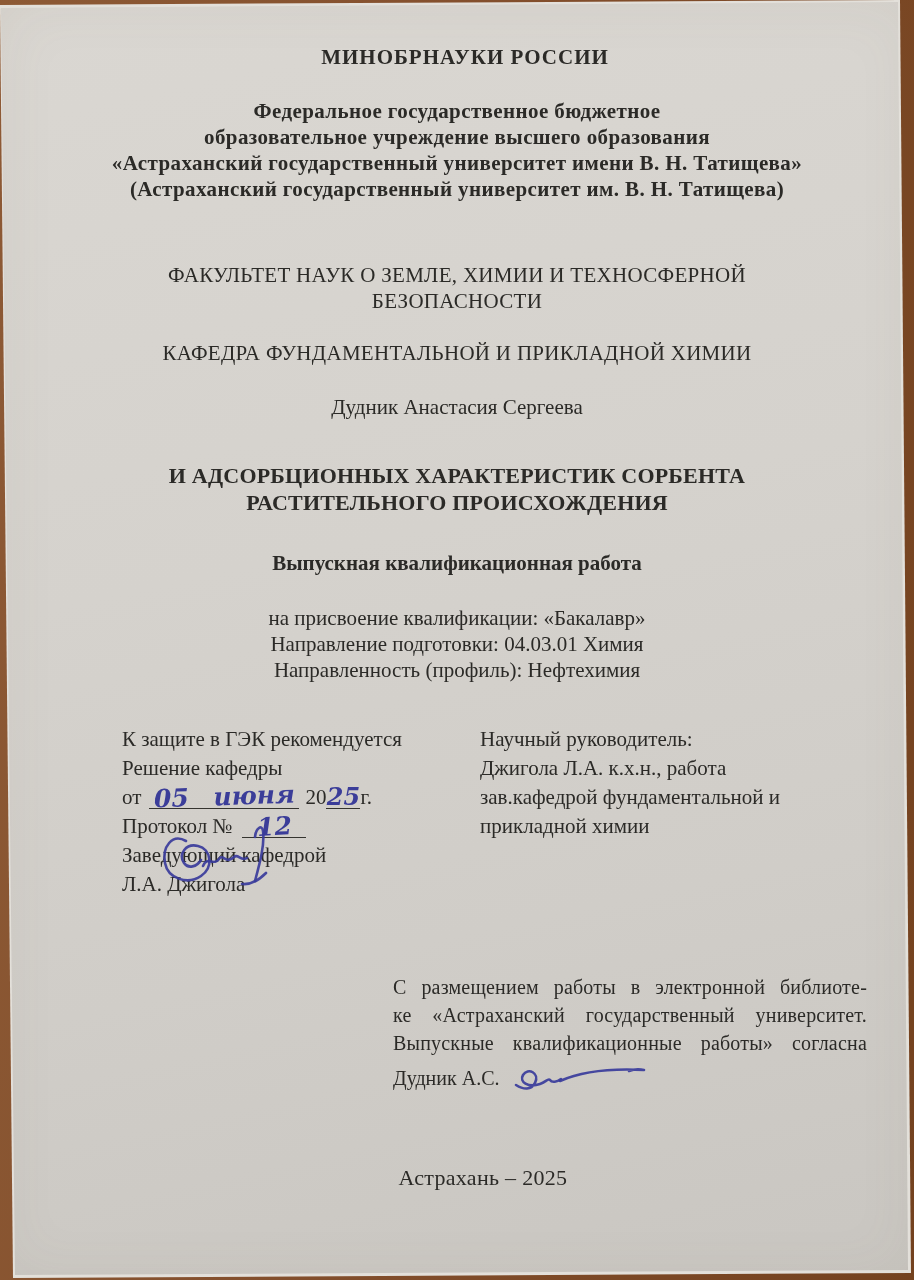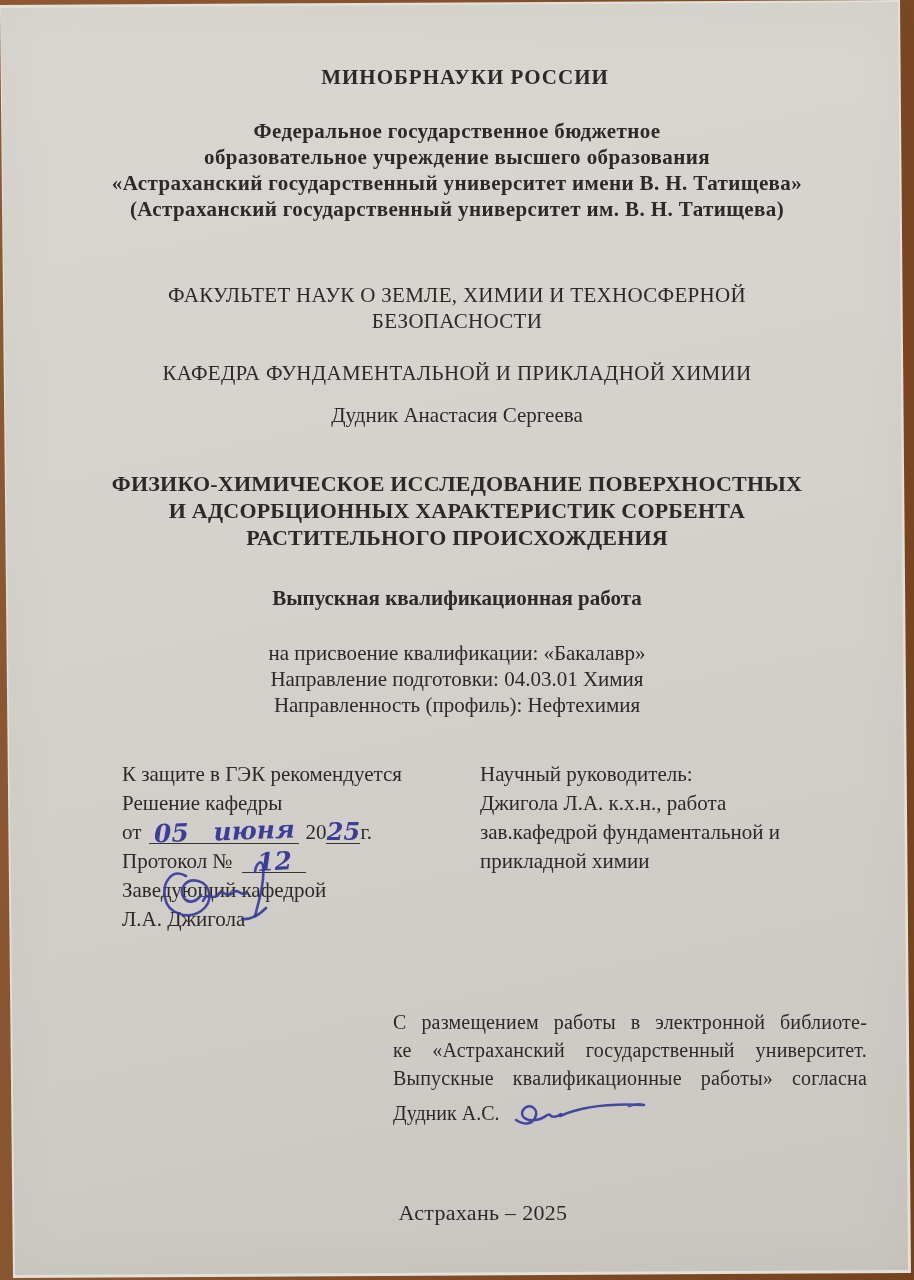--- a/index.html
+++ b/index.html
@@ -19,32 +19,32 @@
     clip-path: polygon(0px 5px, 900px 0px, 911px 1273px, 13px 1278px);
   }
   
   .paper {
     position:absolute; inset:0;
     background: linear-gradient(168deg, #dad7d2 0%, #d5d2cd 42%, #d0cdc8 70%, #c9c6c1 100%);
     clip-path: polygon(1px 8px, 898px 2px, 908px 1270px, 15px 1275px);
     box-shadow: inset 0 0 60px rgba(120,100,80,0.08);
   }
 
-  .content { position:absolute; inset:0; padding-top:64px; line-height:26px; font-size:21px; }
+  .content { position:absolute; inset:0; padding-top:44px; line-height:26px; font-size:21px; }
 
   .centered { text-align:center; }
 
   .ministry {
     font-weight:bold; font-size:21px; letter-spacing:1px;
     transform: translateX(8px);
   }
   .institution { margin-top:28px; font-weight:bold; letter-spacing:0.4px; line-height:26px; }
   .faculty    { margin-top:60px; letter-spacing:0.3px; line-height:26px; }
   .department { margin-top:26px; letter-spacing:0.3px; }
-  .author     { margin-top:16px; }
+  .author     { margin-top:28px; }
 
   .title { margin-top:42px; font-weight:bold; font-size:22px; line-height:27px; letter-spacing:0.2px; }
   .work-type { margin-top:34px; font-weight:bold; line-height:27px; }
   .qualification { margin-top:28px; line-height:26px; }
 
   .sig-block { margin-top:42px; display:flex; padding-left:122px; position:relative; line-height:29px; }
   .sig-left  { width:358px; }
   .sig-right { width:390px; }
 
   .blank {
@@ -95,21 +95,20 @@
     <div class="centered faculty">
       <div>ФАКУЛЬТЕТ НАУК О ЗЕМЛЕ, ХИМИИ И ТЕХНОСФЕРНОЙ</div>
       <div>БЕЗОПАСНОСТИ</div>
     </div>
 
     <div class="centered department">КАФЕДРА ФУНДАМЕНТАЛЬНОЙ И ПРИКЛАДНОЙ ХИМИИ</div>
 
     <div class="centered author">Дудник Анастасия Сергеева</div>
 
     <div class="centered title">
-      <div>ФИЗИКО-ХИМИЧЕСКОЕ ИССЛЕДОВАНИЕ ПОВЕРХНОСТНЫХ</div>
       <div>И АДСОРБЦИОННЫХ ХАРАКТЕРИСТИК СОРБЕНТА</div>
       <div>РАСТИТЕЛЬНОГО ПРОИСХОЖДЕНИЯ</div>
     </div>
 
     <div class="centered work-type">Выпускная квалификационная работа</div>
 
     <div class="centered qualification">
       <div>на присвоение квалификации: «Бакалавр»</div>
       <div>Направление подготовки: 04.03.01 Химия</div>
       <div>Направленность (профиль): Нефтехимия</div>

